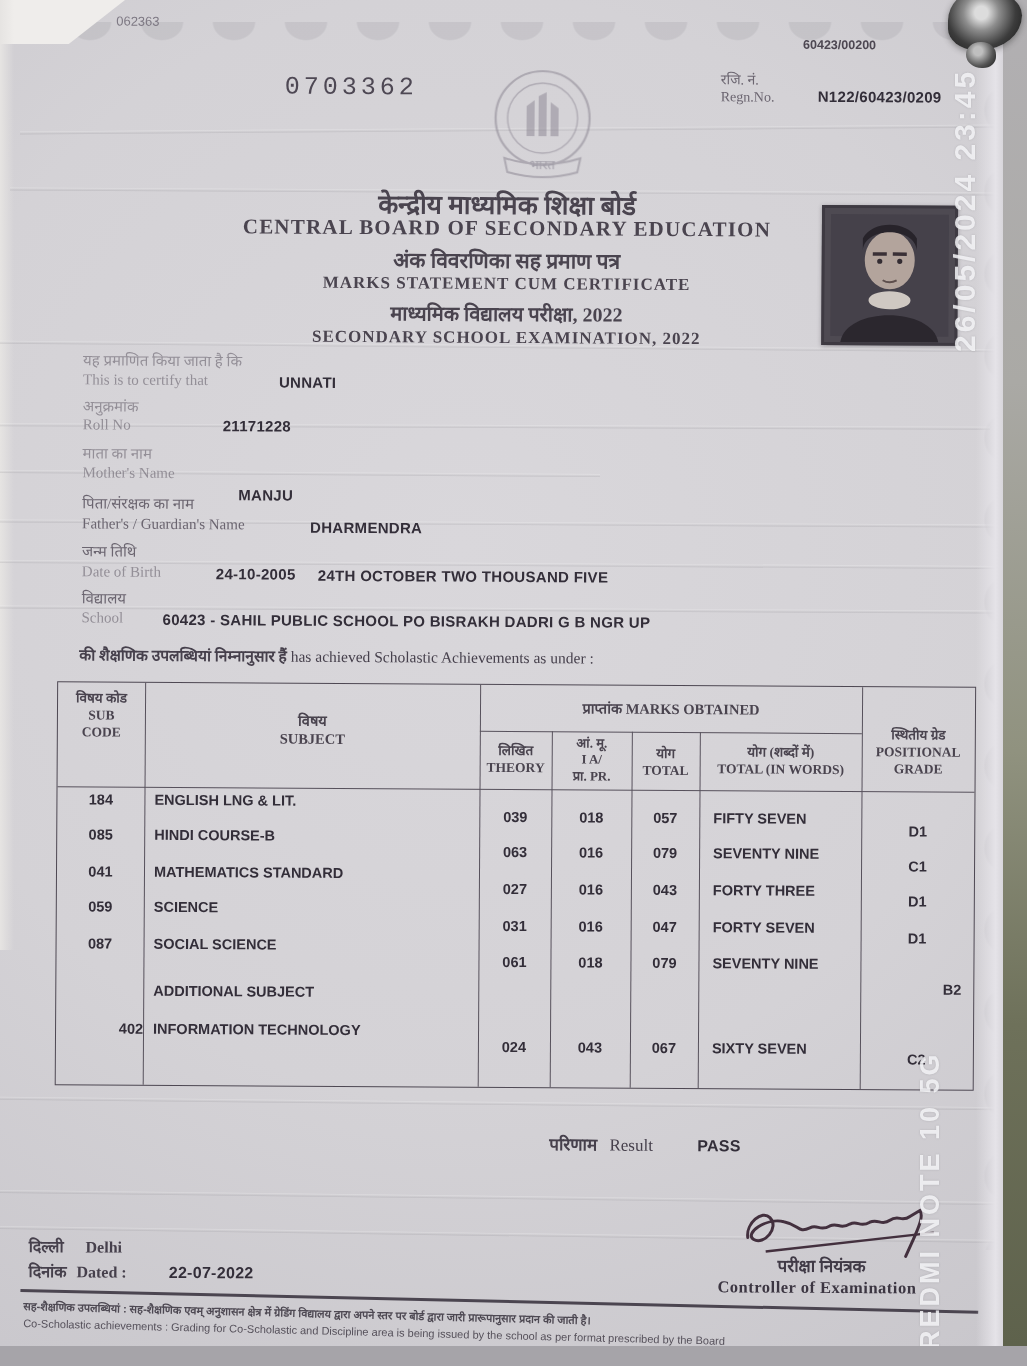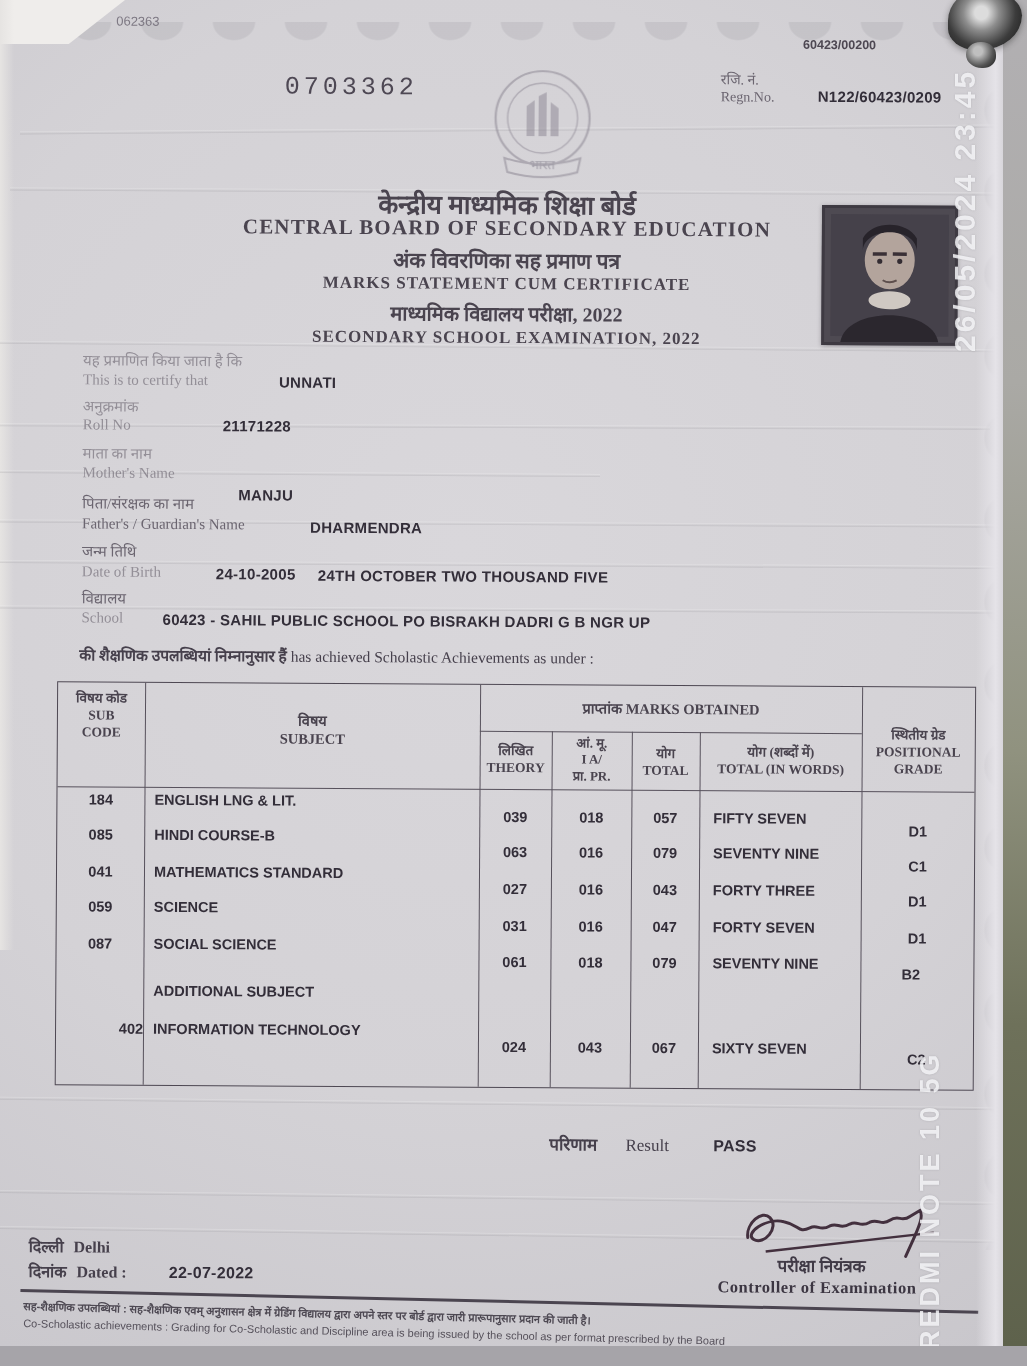--- a/index.html
+++ b/index.html
@@ -223,49 +223,49 @@
           <span class="cell" style="left: 494px; top: 233px; width: 80px; text-align: center;">016</span>
           <span class="cell" style="left: 574px; top: 233px; width: 68px; text-align: center;">047</span>
           <span class="cell" style="left: 656px; top: 233px; width: 148px; text-align: left;">FORTY SEVEN</span>
           <span class="cell" style="left: 804px; top: 243px; width: 113px; text-align: center;">D1</span>
           <span class="cell" style="left: 0px; top: 253px; width: 87px; text-align: center;">087</span>
           <span class="cell" style="left: 97px; top: 253px; width: 320px; text-align: left;">SOCIAL SCIENCE</span>
           <span class="cell" style="left: 422px; top: 269px; width: 72px; text-align: center;">061</span>
           <span class="cell" style="left: 494px; top: 269px; width: 80px; text-align: center;">018</span>
           <span class="cell" style="left: 574px; top: 269px; width: 68px; text-align: center;">079</span>
           <span class="cell" style="left: 656px; top: 269px; width: 148px; text-align: left;">SEVENTY NINE</span>
-          <span class="cell" style="left: 804px; top: 279px; width: 101px; text-align: center;">B2</span>
+          <span class="cell" style="left: 804px; top: 294px; width: 101px; text-align: right;">B2</span>
           <span class="cell" style="left: 0px; top: 338px; width: 87px; text-align: right;">402</span>
           <span class="cell" style="left: 97px; top: 338px; width: 320px; text-align: left;">INFORMATION TECHNOLOGY</span>
           <span class="cell" style="left: 422px; top: 354px; width: 72px; text-align: center;">024</span>
           <span class="cell" style="left: 494px; top: 354px; width: 80px; text-align: center;">043</span>
           <span class="cell" style="left: 574px; top: 354px; width: 68px; text-align: center;">067</span>
           <span class="cell" style="left: 656px; top: 354px; width: 148px; text-align: left;">SIXTY SEVEN</span>
           <span class="cell" style="left: 804px; top: 364px; width: 113px; text-align: center;">C2</span>
         </div>
     </div>
 
     <div class="abs" style="left:553px;top:1132px;font-size:17px;">
       <span class="serif-b">परिणाम</span>
-      <span style="margin-left:24px">Result</span>
+      <span style="margin-left:8px">Result</span>
       <span class="val" style="margin-left:40px;font-size:16px">PASS</span>
     </div>
 
     <div class="sig">
       <svg width="215" height="72" viewBox="0 0 215 72">
         <path d="M10 40 C8 26 24 12 32 20 C42 30 26 48 16 42 C6 36 28 20 46 24 C62 27 60 36 72 30 C80 26 82 34 92 28 C100 24 102 32 112 26 C120 22 122 30 132 24 C140 20 144 28 152 22 C160 16 164 24 172 18 L182 12 C186 18 180 30 176 40 L168 58" stroke="#43303e" stroke-width="3" fill="none" stroke-linecap="round"></path>
         <path d="M28 54 L196 34" stroke="#43303e" stroke-width="2.4"></path>
       </svg>
     </div>
     <div class="abs serif-b" style="left:782px;top:1252px;font-size:17px;color:#403a46">परीक्षा नियंत्रक</div>
     <div class="abs serif-b" style="left:722px;top:1276px;font-size:16.5px;color:#3c3642;letter-spacing:.5px">Controller of Examination</div>
 
     <div class="abs" style="left:33px;top:1238px;font-size:16px;">
       <span class="serif-b">दिल्ली</span>
-      <span class="serif-b" style="margin-left:6px">Delhi</span>
+      <span class="serif-b" style="margin-left:18px">Delhi</span>
     </div>
     <div class="abs" style="left:33px;top:1263px;font-size:16px;">
       <span class="serif-b">दिनांक</span>
       <span class="serif-b" style="margin-left:6px">Dated :</span>
       <span class="val" style="margin-left:38px;font-size:16px">22-07-2022</span>
     </div>
 
     <div class="footrule"></div>
     <div class="footnote" style="left:28px;top:1301px;color:#4e4953;font-weight:bold">सह-शैक्षणिक उपलब्धियां : सह-शैक्षणिक एवम् अनुशासन क्षेत्र में ग्रेडिंग विद्यालय द्वारा अपने स्तर पर बोर्ड द्वारा जारी प्रारूपानुसार प्रदान की जाती है।</div>
     <div class="footnote" style="left:28px;top:1320px;">Co-Scholastic achievements : Grading for Co-Scholastic and Discipline area is being issued by the school as per format prescribed by the Board</div>

